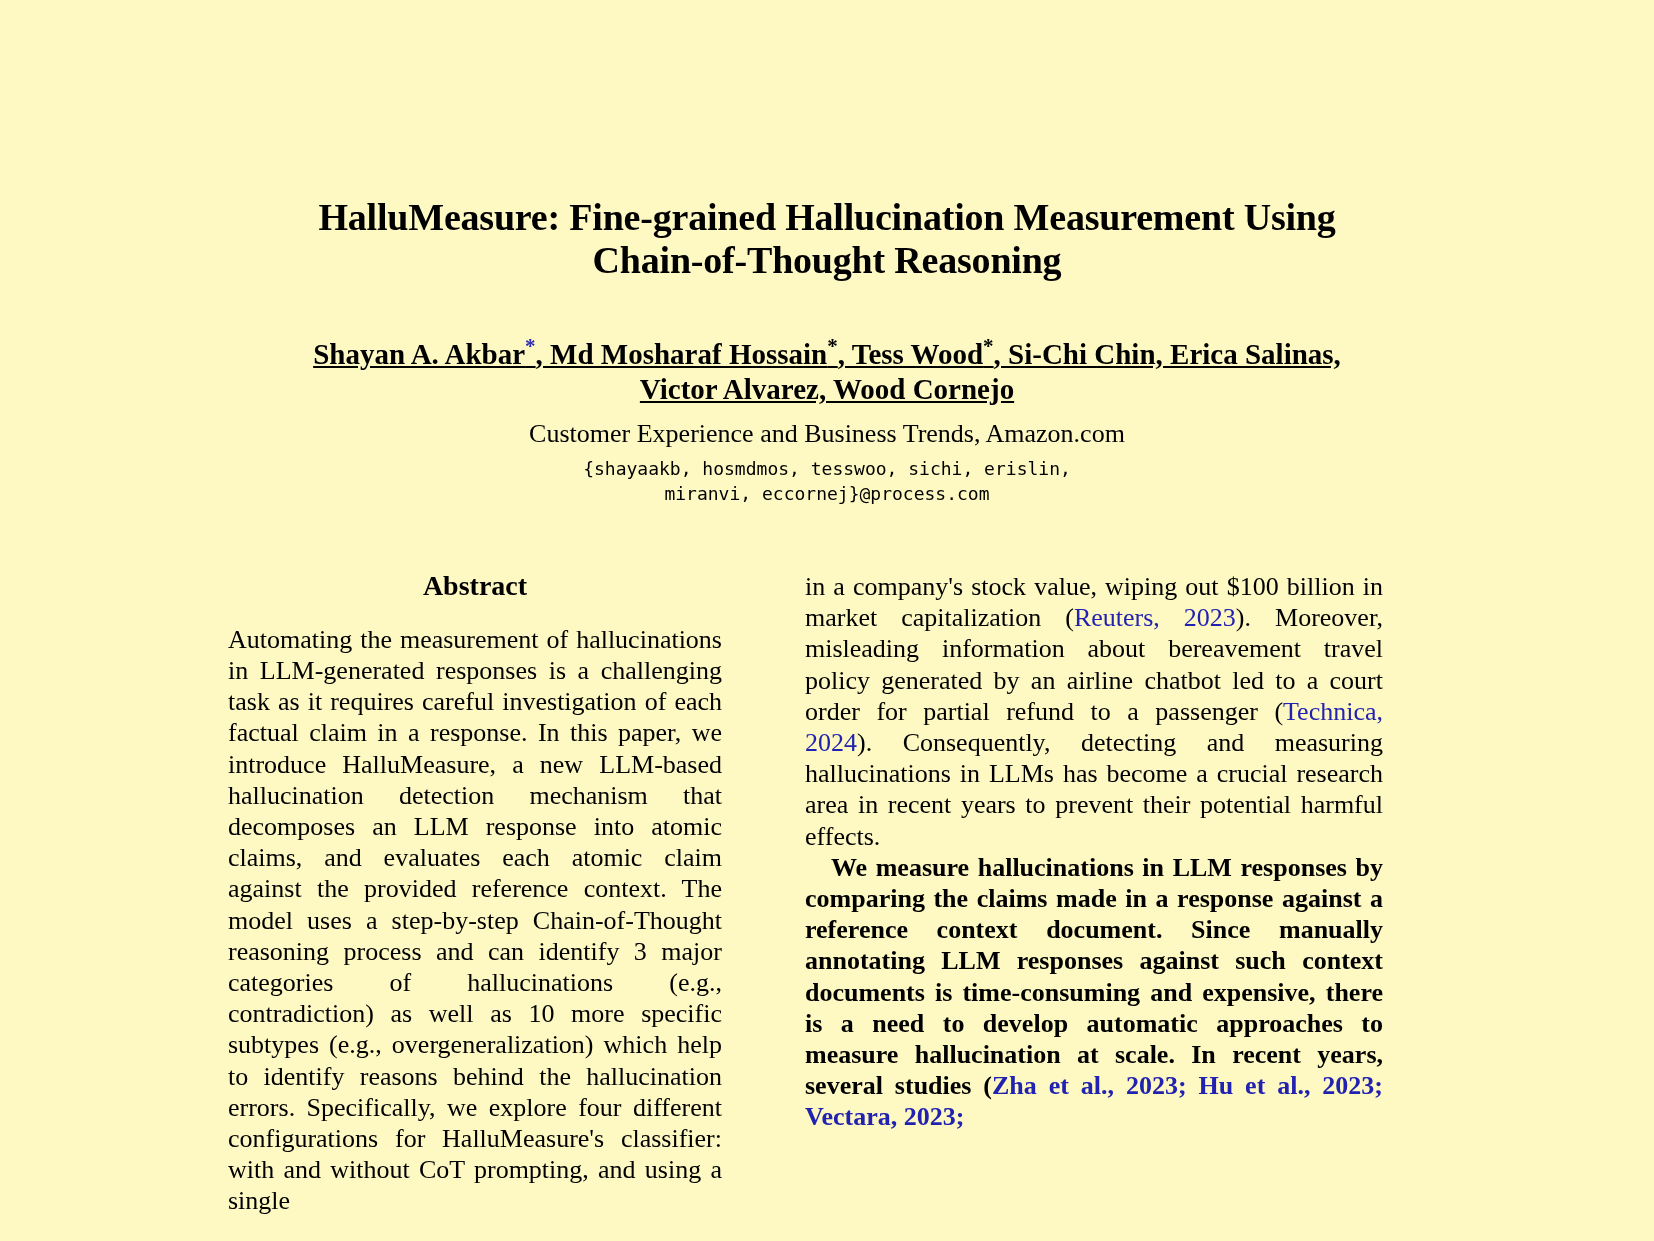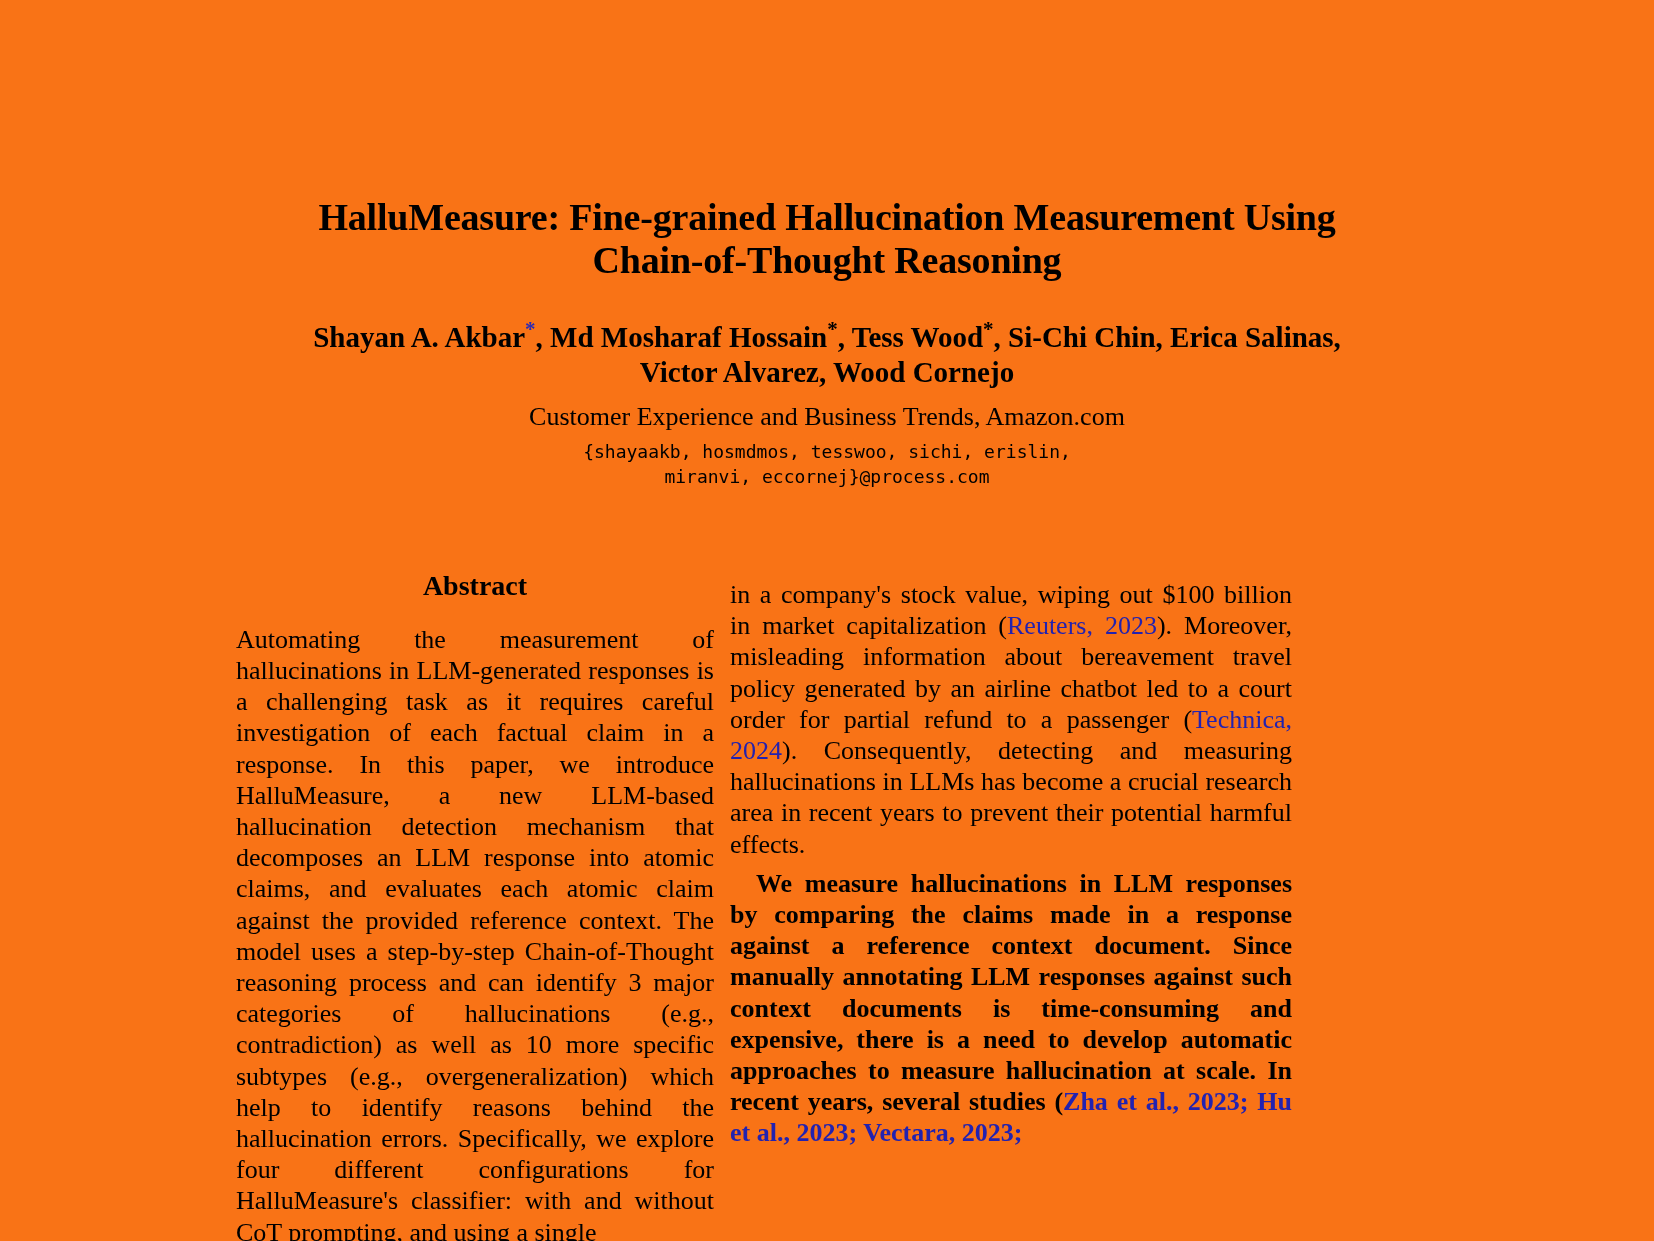--- a/index.html
+++ b/index.html
@@ -11,43 +11,44 @@
     width: 1654px;
     height: 1241px;
     overflow: hidden;
     font-family: "Liberation Serif", "DejaVu Serif", serif;
     color: #000000;
   }
   .page {
     position: relative;
     width: 1654px;
     height: 1241px;
-    background: #f97316;
+    background: #fef9c3;
     box-sizing: border-box;
     padding: 0 228px;
     overflow: hidden;
   }
 
   
   .title-block {
     padding-top: 196px;
     text-align: center;
   }
   .paper-title {
     font-size: 38px;
     font-weight: bold;
     line-height: 1.13;
     letter-spacing: -0.2px;
     margin: 0;
   }
   .paper-title .t-line { display: block; }
 
   .author-block {
-    margin-top: 38px;
+    margin-top: 55px;
     text-align: center;
+    text-decoration: underline;
   }
   .author-line {
     font-size: 29px;
     font-weight: bold;
     line-height: 1.22;
     display: block;
   }
   .asterisk {
     color: #2a2ab5;
     font-size: 21px;
@@ -79,20 +80,21 @@
   .email-line { display: block; white-space: pre; }
 
   
   .columns {
     position: absolute;
     top: 571px;
     left: 228px;
     right: 228px;
     bottom: 0;
     display: flex;
+    gap: 83px;
   }
   .col {
     width: 494px;
     flex: 0 0 494px;
     overflow: hidden;
   }
   .col-right {
     width: 578px;
     flex: 0 0 578px;
   }
@@ -101,21 +103,21 @@
     font-size: 28px;
     font-weight: bold;
     margin: 0 0 22px 0;
     line-height: 1.1;
   }
   .body-text {
     font-size: 26px;
     line-height: 31.2px;
     text-align: justify;
     text-justify: inter-word;
-    margin: 8px;
+    margin: 0;
     hyphens: none;
   }
   .body-text.indent { text-indent: 26px; font-weight: bold; }
   .body-text + .body-text { margin-top: 0; }
   a.cite, .cite {
     color: #2222b0;
     text-decoration: none;
   }
 </style>
 </head>

